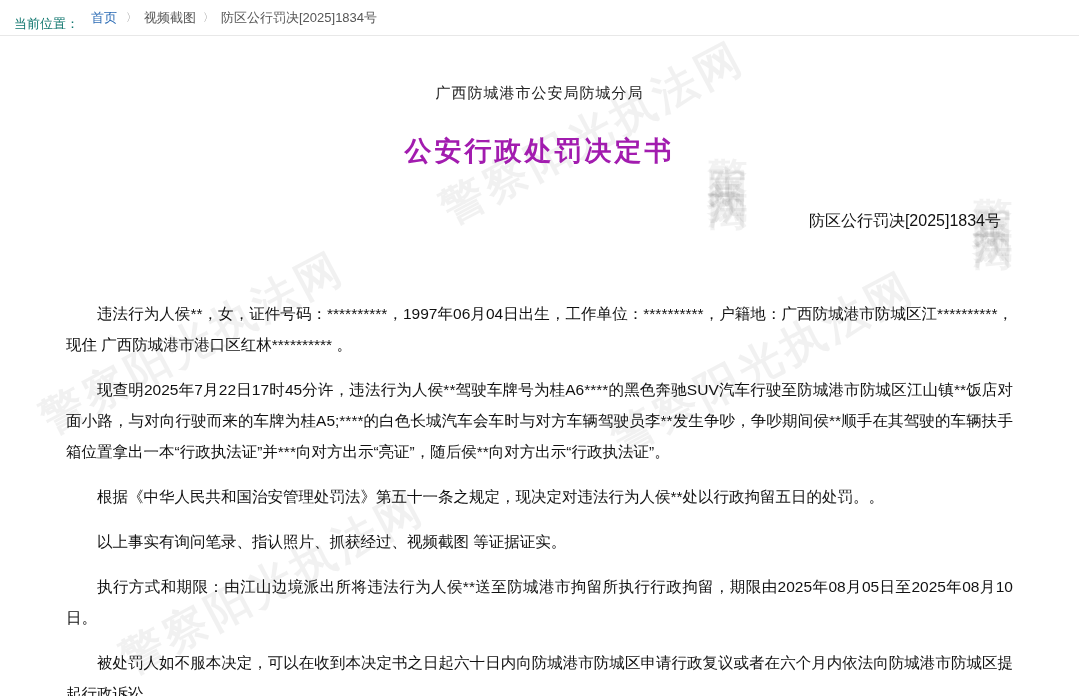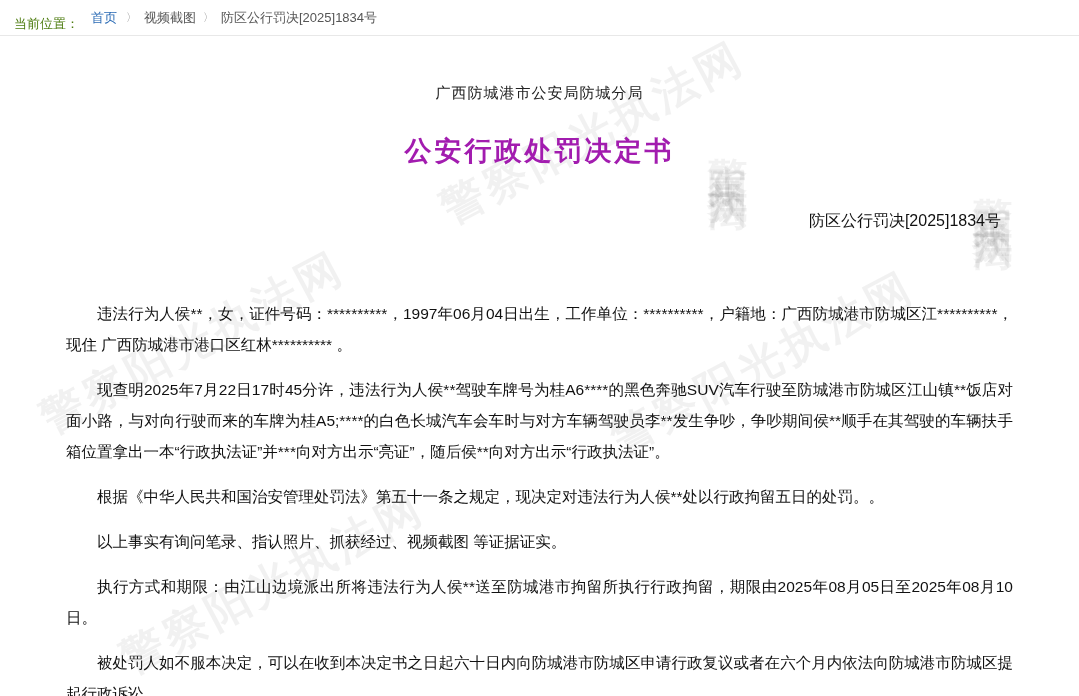--- a/index.html
+++ b/index.html
@@ -24,21 +24,21 @@
     padding: 0 14px;
     font-size: 13px;
     color: #555;
     border-bottom: 1px solid #e8e8e8;
     box-sizing: border-box;
     background: #fff;
     position: relative;
     z-index: 5;
   }
   .bc-label {
-    color: #4d7c0f;
+    color: #0f766e;
     margin-right: 10px;
     margin-top: 12px;
   }
   .bc-link {
     color: #2b6bb5;
     text-decoration: none;
     margin: 0 2px;
     text-align: center;
   }
   .bc-sep {

